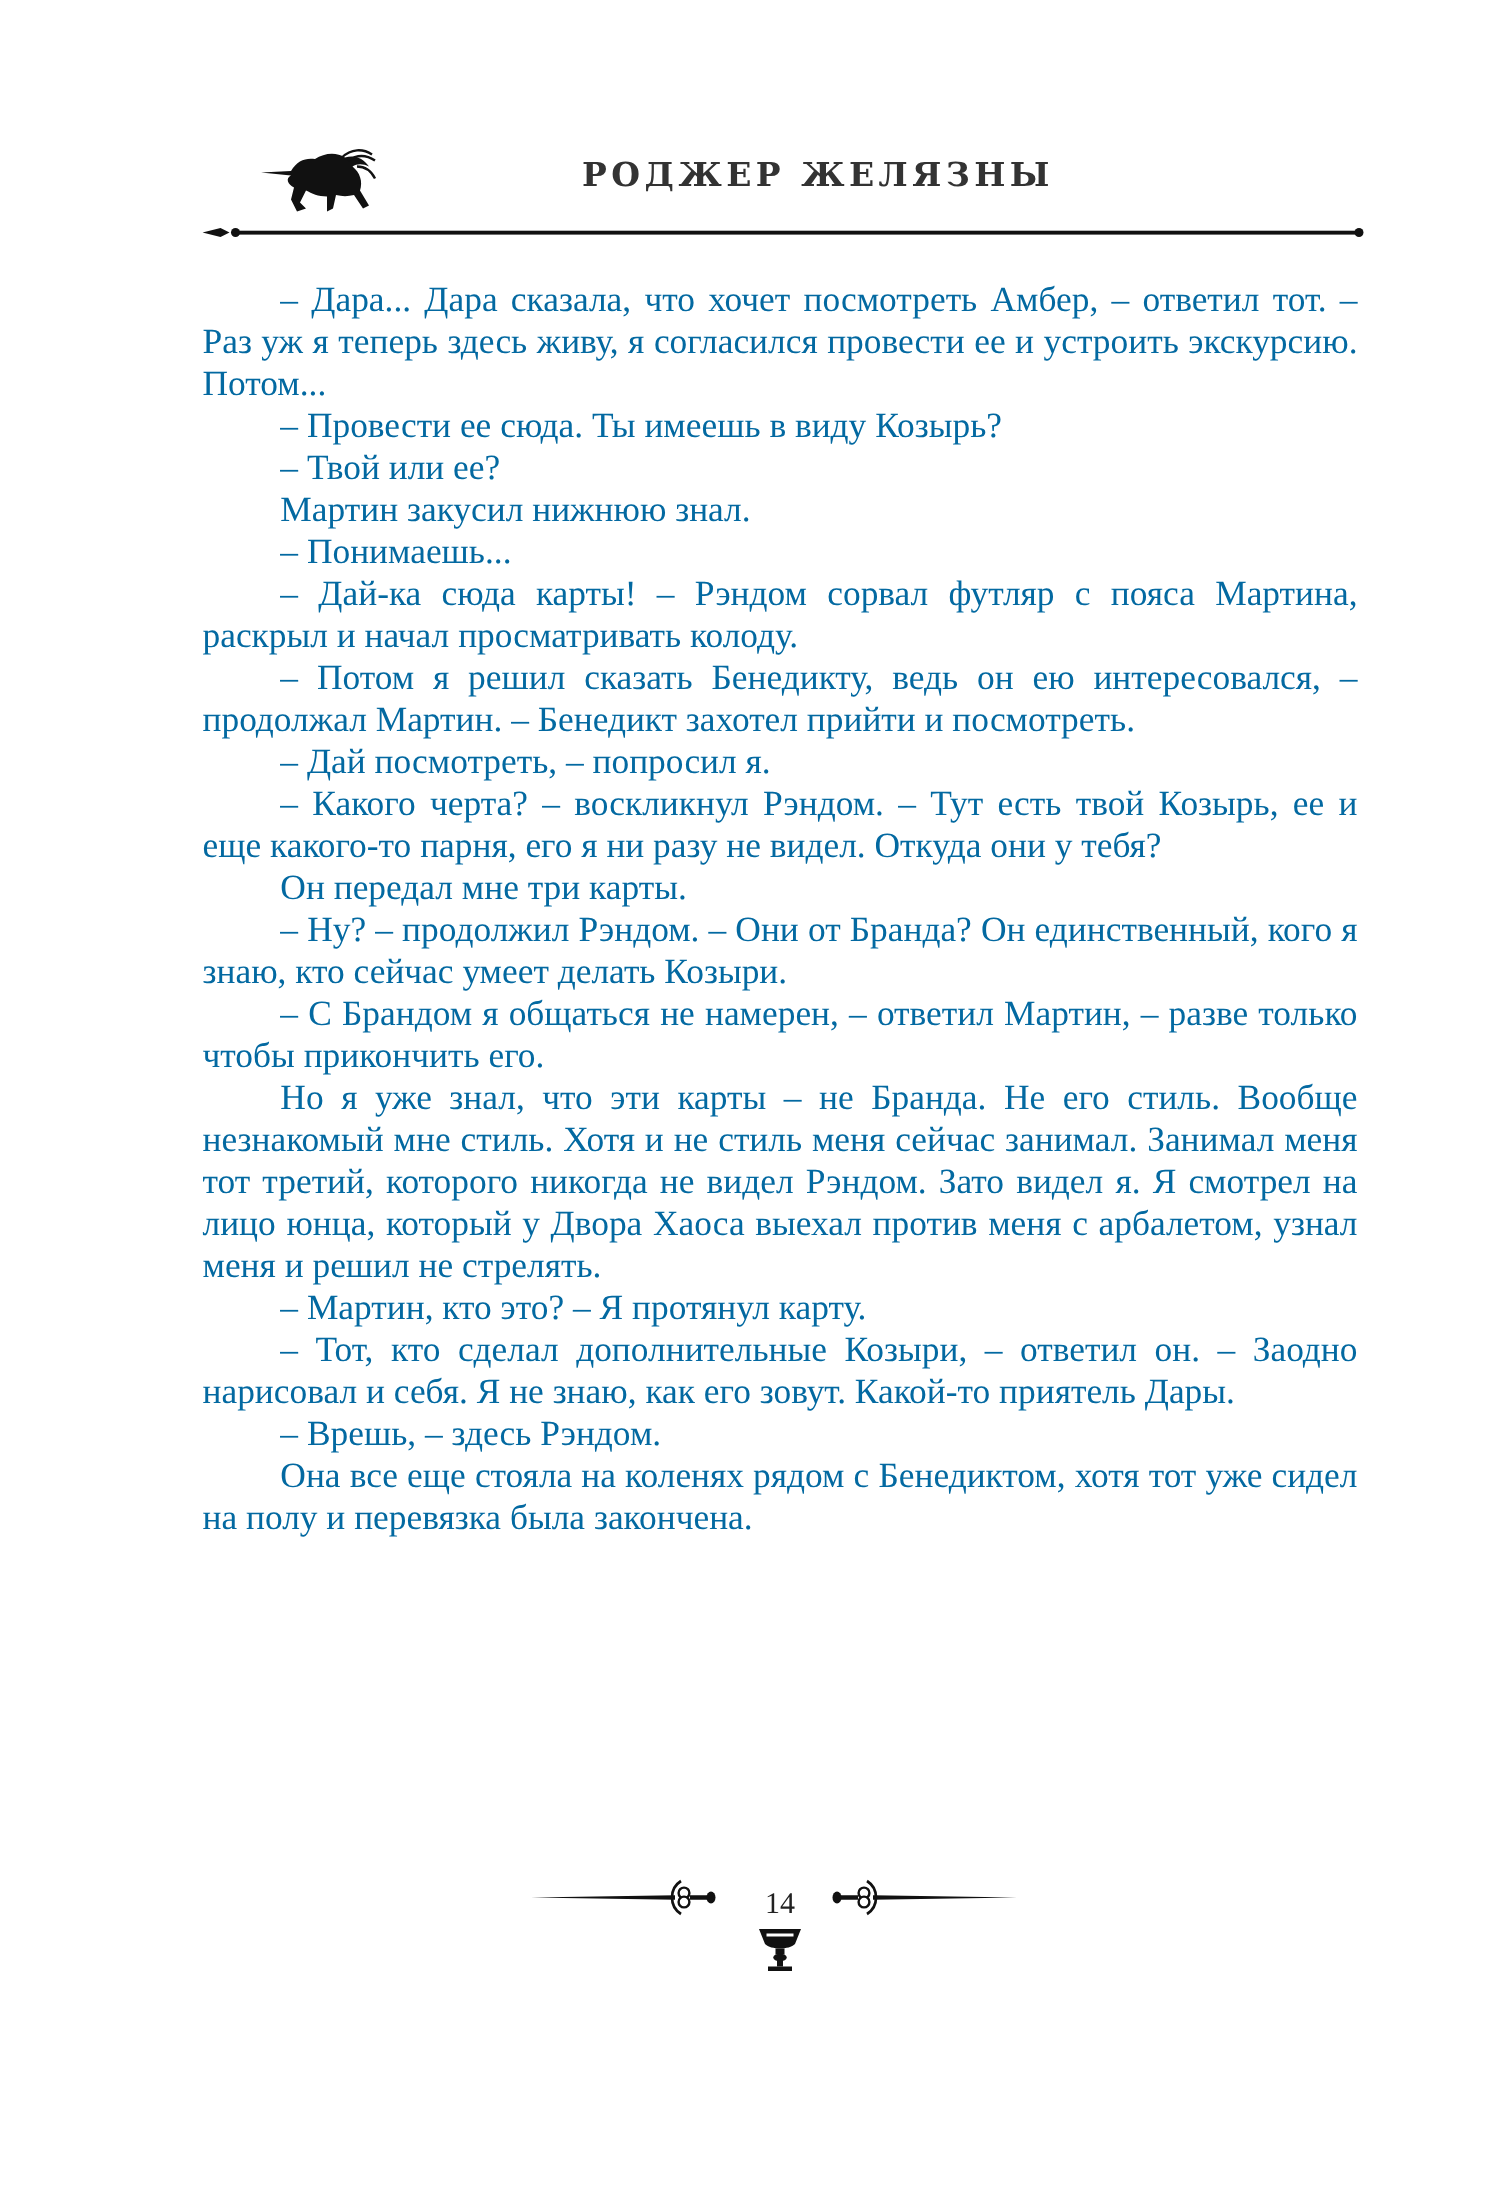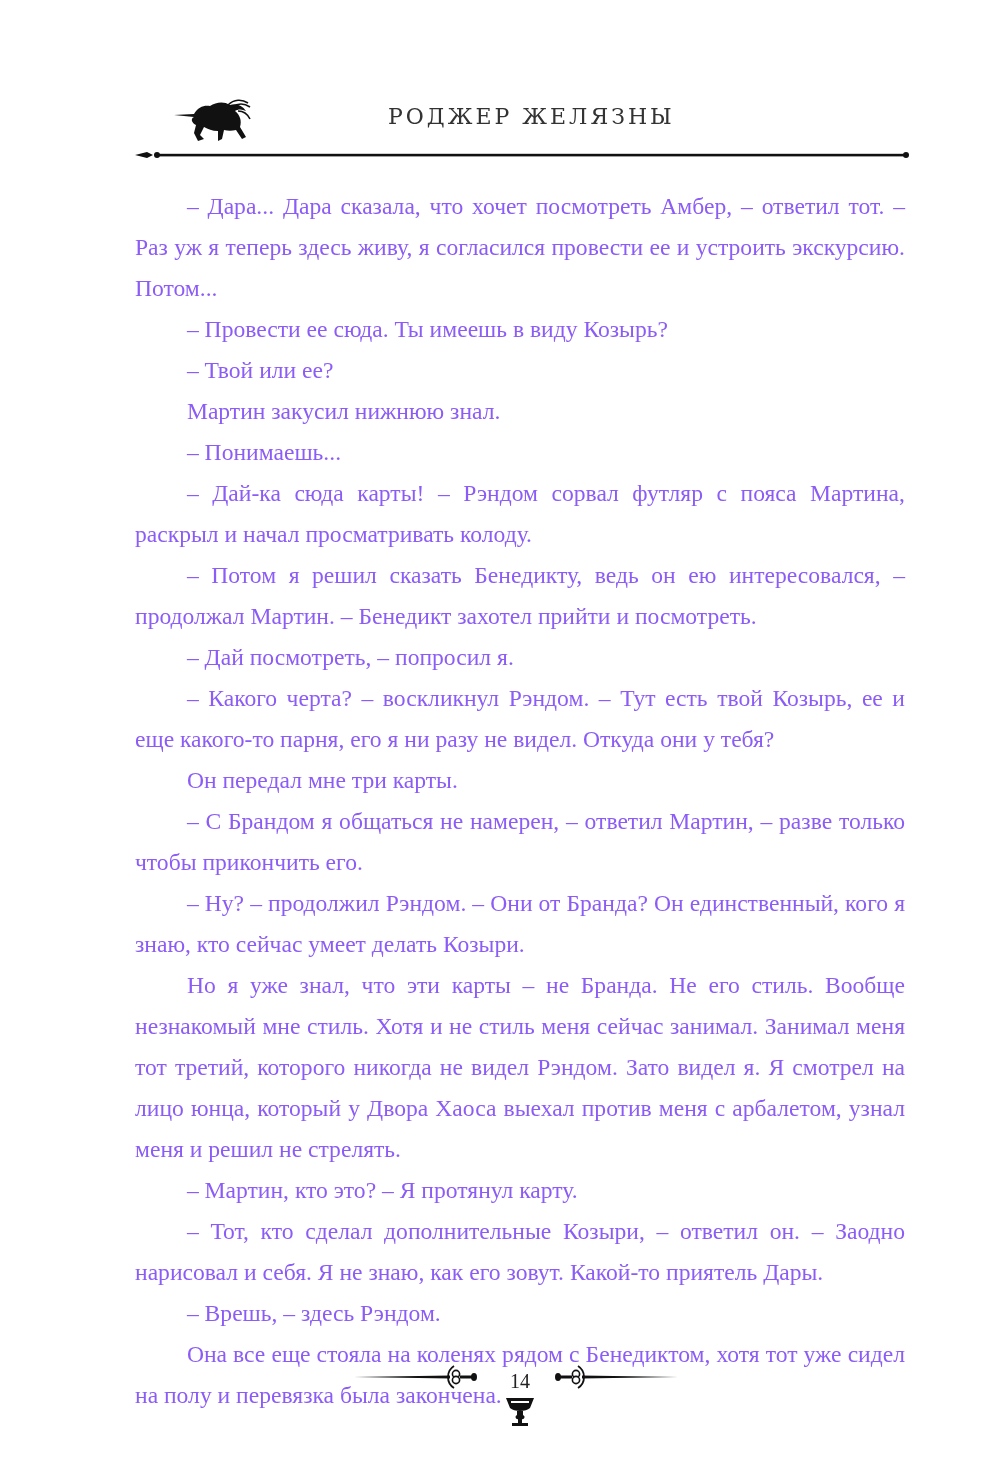--- a/index.html
+++ b/index.html
@@ -2,30 +2,30 @@
 <html><head>
 <meta charset="utf-8">
 <style>
   html, body { margin: 0; padding: 0; background: #ffffff; }
   body { width: 1000px; height: 1467px; position: relative; overflow: hidden; color: #111; }
   .header { position: absolute; left: 0; top: 0; width: 1000px; height: 170px; }
   .unicorn { position: absolute; left: 172px; top: 97px; width: 80px; height: 50px; }
   .running-title {
     position: absolute; left: 388px; top: 104px;
     font-family: "DejaVu Serif", serif; font-size: 22px; letter-spacing: 3px;
-    color: #333; font-weight: normal; font-variant: small-caps;
+    color: #333; font-weight: bold; font-variant: small-caps;
   }
   .rule { position: absolute; left: 135px; top: 148px; width: 775px; height: 14px; }
   .text {
     position: absolute; left: 135px; top: 186px; width: 770px;
-    font-family: "Liberation Serif", serif; font-size: 23.6px; line-height: 41px;
-    text-align: justify; color: #8b5cf6;
+    font-family: "Liberation Serif", serif; font-size: 23.6px; line-height: 28px;
+    text-align: justify; color: #0369a1;
   }
   .text p { margin: 0; text-indent: 2.2em; }
-  .footer { position: absolute; left: 340px; top: 1350px; width: 360px; height: 80px; text-decoration: underline; }
+  .footer { position: absolute; left: 340px; top: 1238px; width: 360px; height: 80px; text-decoration: underline; }
   .page-num {
     position: absolute; left: 0; top: 20px; width: 360px; text-align: center;
     font-family: "Liberation Serif", serif; font-size: 20px; color: #222;
   }
   .sword { position: absolute; top: 14px; width: 130px; height: 26px; }
   .sword.left { left: 10px; }
   .sword.right { left: 212px; }
   .grail { position: absolute; left: 162px; top: 44px; width: 36px; height: 34px; }
 </style>
 </head>
@@ -49,22 +49,22 @@
   <p>– Дара... Дара сказала, что хочет посмотреть Амбер, – ответил тот. – Раз уж я теперь здесь живу, я согласился провести ее и устроить экскурсию. Потом...</p>
   <p>– Провести ее сюда. Ты имеешь в виду Козырь?</p>
   <p>– Твой или ее?</p>
   <p>Мартин закусил нижнюю знал.</p>
   <p>– Понимаешь...</p>
   <p>– Дай-ка сюда карты! – Рэндом сорвал футляр с пояса Мартина, раскрыл и начал просматривать колоду.</p>
   <p>– Потом я решил сказать Бенедикту, ведь он ею интересовался, – продолжал Мартин. – Бенедикт захотел прийти и посмотреть.</p>
   <p>– Дай посмотреть, – попросил я.</p>
   <p>– Какого черта? – воскликнул Рэндом. – Тут есть твой Козырь, ее и еще какого-то парня, его я ни разу не видел. Откуда они у тебя?</p>
   <p>Он передал мне три карты.</p>
+  <p>– Ну? – продолжил Рэндом. – Они от Бранда? Он единственный, кого я знаю, кто сейчас умеет делать Козыри.</p>
   <p>– С Брандом я общаться не намерен, – ответил Мартин, – разве только чтобы прикончить его.</p>
-  <p>– Ну? – продолжил Рэндом. – Они от Бранда? Он единственный, кого я знаю, кто сейчас умеет делать Козыри.</p>
   <p>Но я уже знал, что эти карты – не Бранда. Не его стиль. Вообще незнакомый мне стиль. Хотя и не стиль меня сейчас занимал. Занимал меня тот третий, которого никогда не видел Рэндом. Зато видел я. Я смотрел на лицо юнца, который у Двора Хаоса выехал против меня с арбалетом, узнал меня и решил не стрелять.</p>
   <p>– Мартин, кто это? – Я протянул карту.</p>
   <p>– Тот, кто сделал дополнительные Козыри, – ответил он. – Заодно нарисовал и себя. Я не знаю, как его зовут. Какой-то приятель Дары.</p>
   <p>– Врешь, – здесь Рэндом.</p>
   <p>Она все еще стояла на коленях рядом с Бенедиктом, хотя тот уже сидел на полу и перевязка была закончена.</p>
 </div>
 
 <div class="footer">
   <svg class="sword left" viewBox="0 0 130 26">
     <polygon points="4,13 100,11.5 100,14.5" fill="#111"></polygon>

